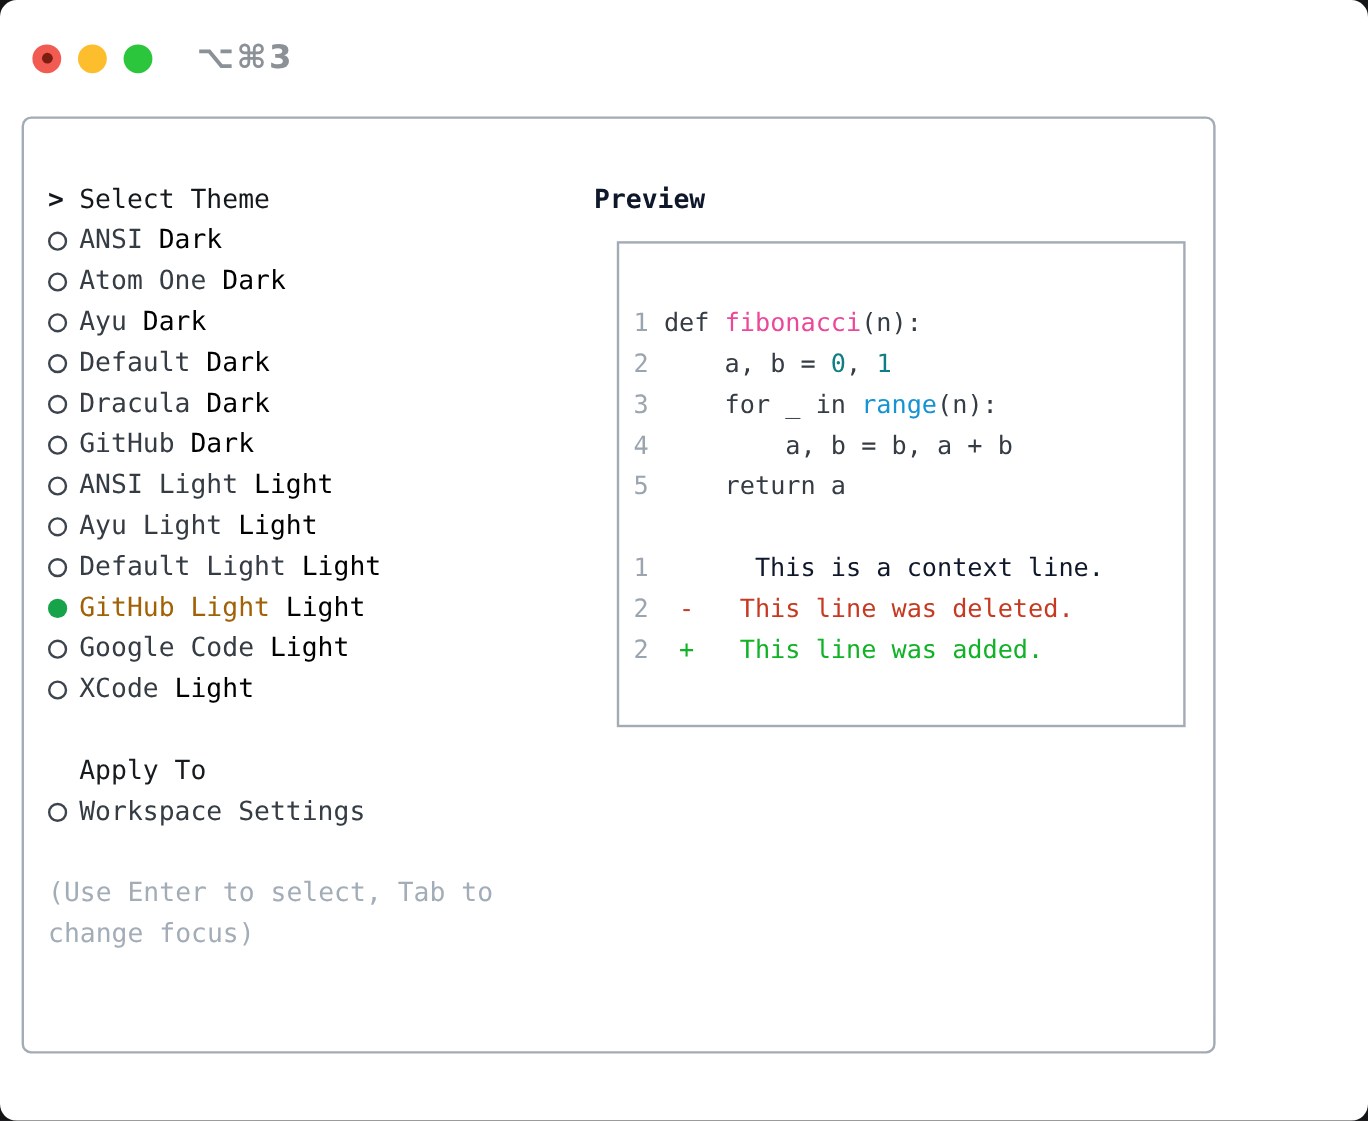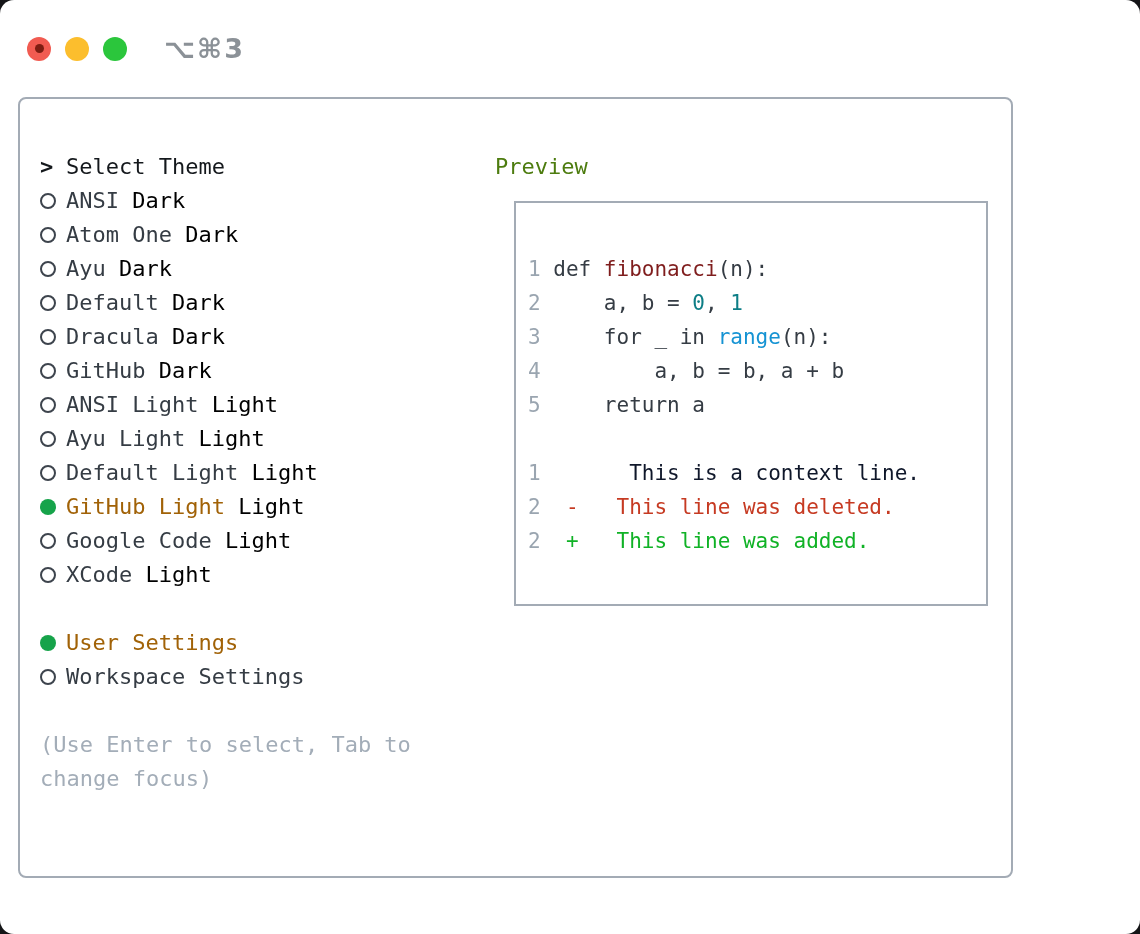--- a/index.html
+++ b/index.html
@@ -29,28 +29,28 @@
   .subheader-label { color:#171b1f; }
   .circ { width:12px; height:12px; border:2px solid #3d444d; border-radius:50%; box-sizing:content-box; }
   .circ.sel { width:16px; height:16px; border:none; background:#16a34a; }
   .t-name { color:#353c44; margin-right:1ch; }
   .t-variant { color:#000000; }
   .theme-row.selected .t-name { color:#a16207; }
   .spacer34 { height:34px; }
   .hint { width:430px; font-size:22px; line-height:34px; color:#a3adb8; white-space:normal; }
   
   .right-col { position:absolute; left:475px; top:51px; }
-  .preview-header { height:34px; line-height:34px; font-size:22px; font-weight:normal; color:#4d7c0f; }
+  .preview-header { height:34px; line-height:34px; font-size:22px; font-weight:bold; color:#0f172a; }
   .preview-box { margin-left:19px; margin-top:17px; width:474px; height:405px; box-sizing:border-box;
                  border:2px solid #a3abb5; background:#fff; padding:49px 10px 0 12px;
                  font-size:21px; line-height:34px; overflow:hidden; }
   .cline, .dline { white-space:pre; height:34px; line-height:34px; }
   .cln { display:inline-block; width:2ch; color:#9aa5b0; }
   .tok-plain   { color:#353c44; }
-  .tok-func    { color:#7f1d1d;text-align:center; }
+  .tok-func    { color:#ec4899;text-align:center; }
   .tok-number  { color:#0d7e86; }
   .tok-builtin { color:#1593d3; }
   .diff-block { margin-top:34px; }
   .dln { display:inline-block; width:3ch; color:#9aa5b0; }
   .dmk { display:inline-block; width:4ch; }
   .dline.context .dtext { padding-left:1ch; }
   .dline.context .dtext, .dline.context .dmk { color:#0f172a; }
   .dline.deleted .dtext, .dline.deleted .dmk { color:#c63a22; }
   .dline.added   .dtext, .dline.added   .dmk { color:#10b226; }
 </style>
@@ -86,23 +86,26 @@
           <div class="row theme-row"><span class="marker-cell"><span class="circ"></span></span><span class="t-name">ANSI Light</span><span class="t-variant">Light</span></div>
           <div class="row theme-row"><span class="marker-cell"><span class="circ"></span></span><span class="t-name">Ayu Light</span><span class="t-variant">Light</span></div>
           <div class="row theme-row"><span class="marker-cell"><span class="circ"></span></span><span class="t-name">Default Light</span><span class="t-variant">Light</span></div>
           <div class="row theme-row selected"><span class="marker-cell"><span class="circ sel"></span></span><span class="t-name">GitHub Light</span><span class="t-variant">Light</span></div>
           <div class="row theme-row"><span class="marker-cell"><span class="circ"></span></span><span class="t-name">Google Code</span><span class="t-variant">Light</span></div>
           <div class="row theme-row"><span class="marker-cell"><span class="circ"></span></span><span class="t-name">XCode</span><span class="t-variant">Light</span></div>
         </div>
 
       <div class="spacer34"></div>
 
+      <div class="row">
+        <span class="marker-cell"></span>
+        <span class="subheader-label">Apply To</span>
+      </div>
 
       <div id="apply-list">
-          <div class="row theme-row selected"><span class="marker-cell"><span class="circ sel"></span></span><span class="t-name">User Settings</span></div>
           <div class="row theme-row"><span class="marker-cell"><span class="circ"></span></span><span class="t-name">Workspace Settings</span></div>
         </div>
 
       <div class="spacer34"></div>
 
       <div class="hint">(Use Enter to select, Tab to change focus)</div>
     </div>
 
     <div class="right-col">
       <div class="preview-header">Preview</div>

